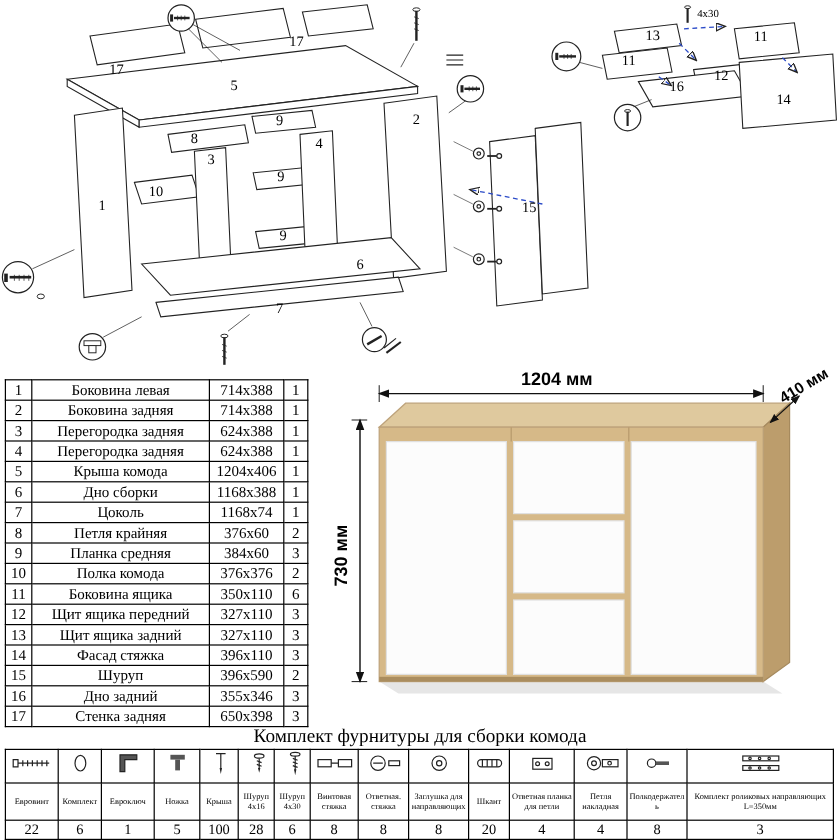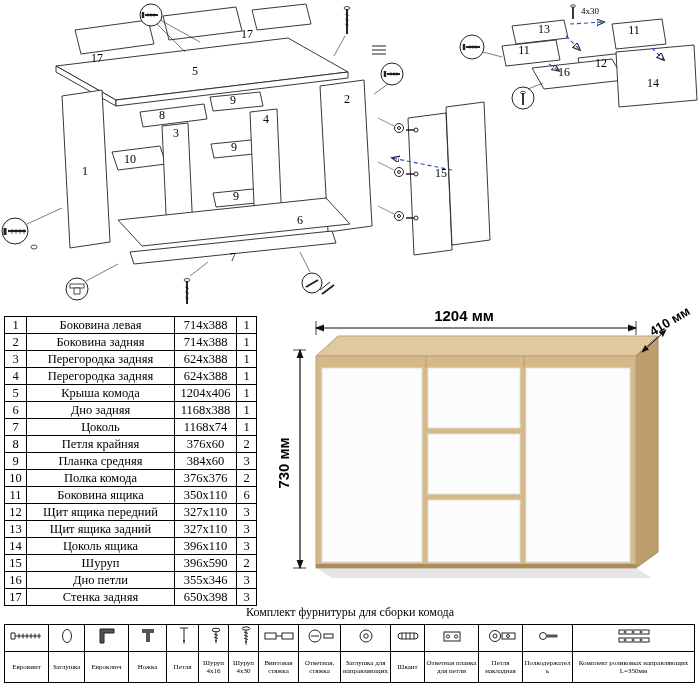--- a/index.html
+++ b/index.html
@@ -19,21 +19,21 @@
   
   .product-svg{position:absolute;left:278px;top:306px;overflow:visible;}
   .dim{font-family:"Liberation Sans",sans-serif;font-weight:bold;font-size:15px;fill:#000;}
   .dim-sm{font-size:13px;}
   
   .parts-table{position:absolute;left:4px;top:316px;border-collapse:collapse;}
   .parts-table td{border:1px solid #000;font-size:12.5px;height:16px;line-height:1;
                   padding:0 2px;text-align:center;white-space:nowrap;}
   
   .hw-title{position:absolute;left:0;top:605px;width:700px;text-align:center;
-            font-size:12px;}
+            font-size:16px;}
   .hw-table{position:absolute;left:4px;top:624px;width:636px;border-collapse:collapse;
             table-layout:fixed;}
   .hw-table td{border:1px solid #000;text-align:center;vertical-align:middle;padding:0;}
   .hw-icon-cell{height:26px;}
   .hw-name-cell{height:30px;font-size:7px;line-height:1.2;padding:1px;word-wrap:break-word;}
   .hw-qty-cell{height:15px;font-size:12px;}
   .hwi *{stroke:#222;fill:none;stroke-width:1;}
 </style>
 </head>
 <body>
@@ -263,21 +263,21 @@
           <td>1</td>
         </tr>
         <tr>
           <td>5</td>
           <td>Крыша комода</td>
           <td>1204x406</td>
           <td>1</td>
         </tr>
         <tr>
           <td>6</td>
-          <td>Дно задняя</td>
+          <td>Дно сборки</td>
           <td>1168x388</td>
           <td>1</td>
         </tr>
         <tr>
           <td>7</td>
           <td>Цоколь</td>
           <td>1168x74</td>
           <td>1</td>
         </tr>
         <tr>
@@ -311,33 +311,33 @@
           <td>3</td>
         </tr>
         <tr>
           <td>13</td>
           <td>Щит ящика задний</td>
           <td>327x110</td>
           <td>3</td>
         </tr>
         <tr>
           <td>14</td>
-          <td>Цоколь ящика</td>
+          <td>Фасад стяжка</td>
           <td>396x110</td>
           <td>3</td>
         </tr>
         <tr>
           <td>15</td>
           <td>Шуруп</td>
           <td>396x590</td>
           <td>2</td>
         </tr>
         <tr>
           <td>16</td>
-          <td>Дно петли</td>
+          <td>Дно задний</td>
           <td>355x346</td>
           <td>3</td>
         </tr>
         <tr>
           <td>17</td>
           <td>Стенка задняя</td>
           <td>650x398</td>
           <td>3</td>
         </tr>
       </tbody>
@@ -436,31 +436,48 @@
               <circle cx="8" cy="7" r="1"></circle>
               <circle cx="16" cy="7" r="1"></circle>
               <circle cx="24" cy="7" r="1"></circle>
               <circle cx="8" cy="15" r="1"></circle>
               <circle cx="16" cy="15" r="1"></circle>
               <circle cx="24" cy="15" r="1"></circle>
             </svg></td>
       </tr>
       <tr>
         <td class="hw-name-cell">Евровинт</td>
-        <td class="hw-name-cell">Заглушка</td>
+        <td class="hw-name-cell">Комплект</td>
         <td class="hw-name-cell">Евроключ</td>
         <td class="hw-name-cell">Ножка</td>
-        <td class="hw-name-cell">Петля</td>
+        <td class="hw-name-cell">Крыша</td>
         <td class="hw-name-cell">Шуруп 4x16</td>
         <td class="hw-name-cell">Шуруп 4x30</td>
         <td class="hw-name-cell">Винтовая стяжка</td>
         <td class="hw-name-cell">Ответная. стяжка</td>
         <td class="hw-name-cell">Заглушка для направляющих</td>
         <td class="hw-name-cell">Шкант</td>
         <td class="hw-name-cell">Ответная планка для петли</td>
         <td class="hw-name-cell">Петля накладная</td>
         <td class="hw-name-cell">Полкодержатель</td>
         <td class="hw-name-cell">Комплект роликовых направляющих L=350мм</td>
       </tr>
+      <tr>
+        <td class="hw-qty-cell">22</td>
+        <td class="hw-qty-cell">6</td>
+        <td class="hw-qty-cell">1</td>
+        <td class="hw-qty-cell">5</td>
+        <td class="hw-qty-cell">100</td>
+        <td class="hw-qty-cell">28</td>
+        <td class="hw-qty-cell">6</td>
+        <td class="hw-qty-cell">8</td>
+        <td class="hw-qty-cell">8</td>
+        <td class="hw-qty-cell">8</td>
+        <td class="hw-qty-cell">20</td>
+        <td class="hw-qty-cell">4</td>
+        <td class="hw-qty-cell">4</td>
+        <td class="hw-qty-cell">8</td>
+        <td class="hw-qty-cell">3</td>
+      </tr>
     </tbody>
   </table>
 
 </div>
 
 </body></html>

